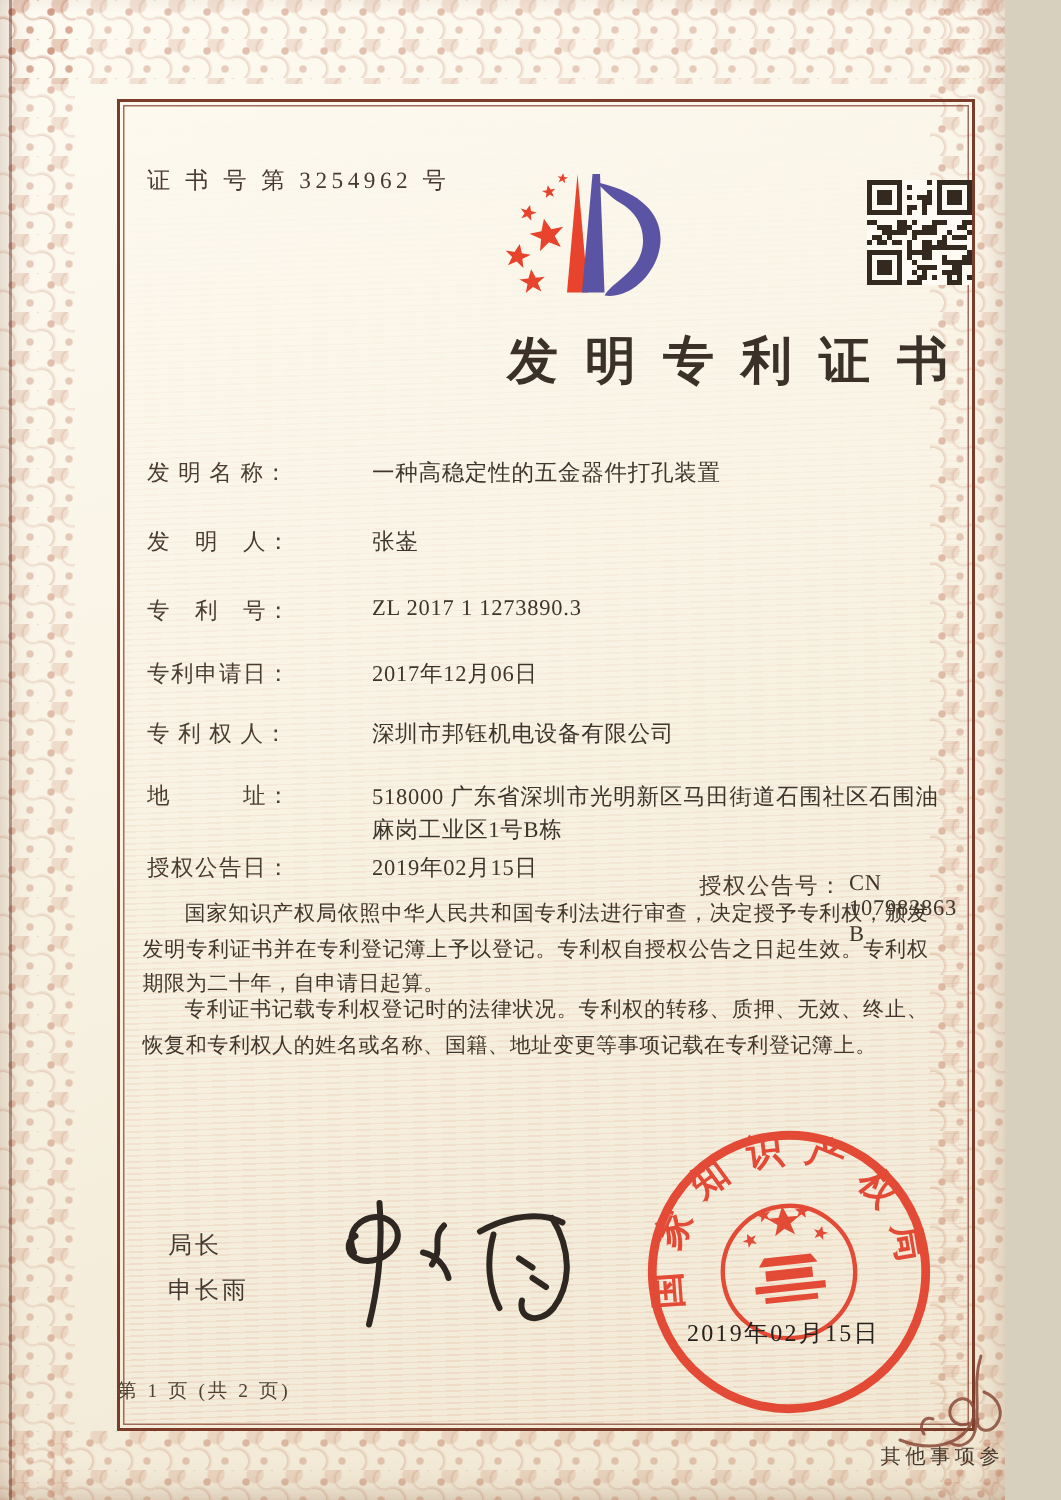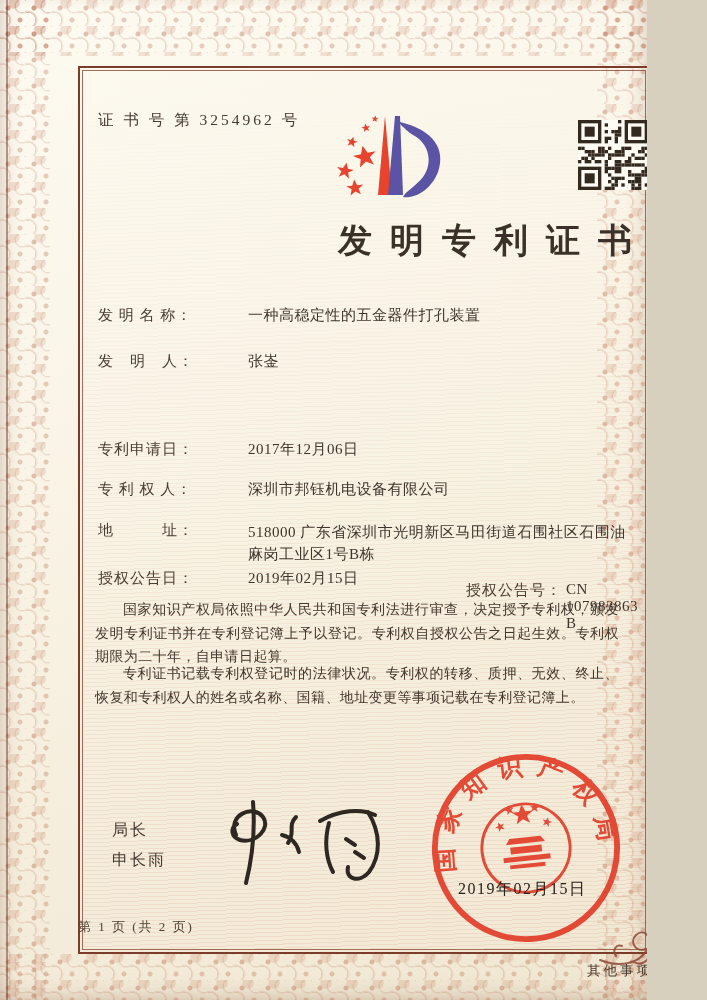--- a/index.html
+++ b/index.html
@@ -3,20 +3,21 @@
 <meta charset="utf-8">
 <style>
   html,body{margin:0;padding:0;}
   body{background:#d8d0bf;font-family:"Liberation Serif","DejaVu Serif",serif;}
   .page{
     position:relative;width:647px;height:1000px;overflow:hidden;
     background:linear-gradient(160deg,#fdfaf1 0%,#f9f4e6 40%,#f4ecda 78%,#f0e7d2 100%);
     box-shadow:inset -14px 0 20px -12px rgba(110,60,35,.20),
                inset 14px 0 20px -12px rgba(110,60,35,.22),
                inset 0 -18px 22px -14px rgba(110,60,35,.18);
+    padding-left:23px;
   }
   .edge-line{position:absolute;left:6px;top:0;bottom:0;width:2px;background:rgba(96,42,30,.45);}
 
   
   .lace{position:absolute;opacity:.85;pointer-events:none;
     background-image:
       radial-gradient(circle at 8px 8px, rgba(178,92,62,.42) 2px, transparent 3px),
       radial-gradient(circle at 20px 20px, rgba(178,92,62,.34) 2px, transparent 3px),
       radial-gradient(circle at 14px 3px, rgba(186,104,72,.20) 5px, transparent 6.5px),
       radial-gradient(circle at 2px 20px, transparent 7px, rgba(178,92,62,.26) 7.5px, transparent 10px),
@@ -235,20 +236,24 @@
   <div class="title">发明专利证书</div>
 
   <div class="row" style="top:306px">
     <span class="lab">发 明 名 称：</span>
     <span class="val">一种高稳定性的五金器件打孔装置</span>
   </div>
   <div class="row" style="top:352px">
     <span class="lab">发　明　人：</span>
     <span class="val">张崟</span>
   </div>
+  <div class="row" style="top:398px">
+    <span class="lab">专　利　号：</span>
+    <span class="val">ZL 2017 1 1273890.3</span>
+  </div>
   <div class="row" style="top:440px">
     <span class="lab">专利申请日：</span>
     <span class="val">2017年12月06日</span>
   </div>
   <div class="row" style="top:480px">
     <span class="lab">专 利 权 人：</span>
     <span class="val">深圳市邦钰机电设备有限公司</span>
   </div>
   <div class="row addr" style="top:521px">
     <span class="lab">地　　　址：</span>

